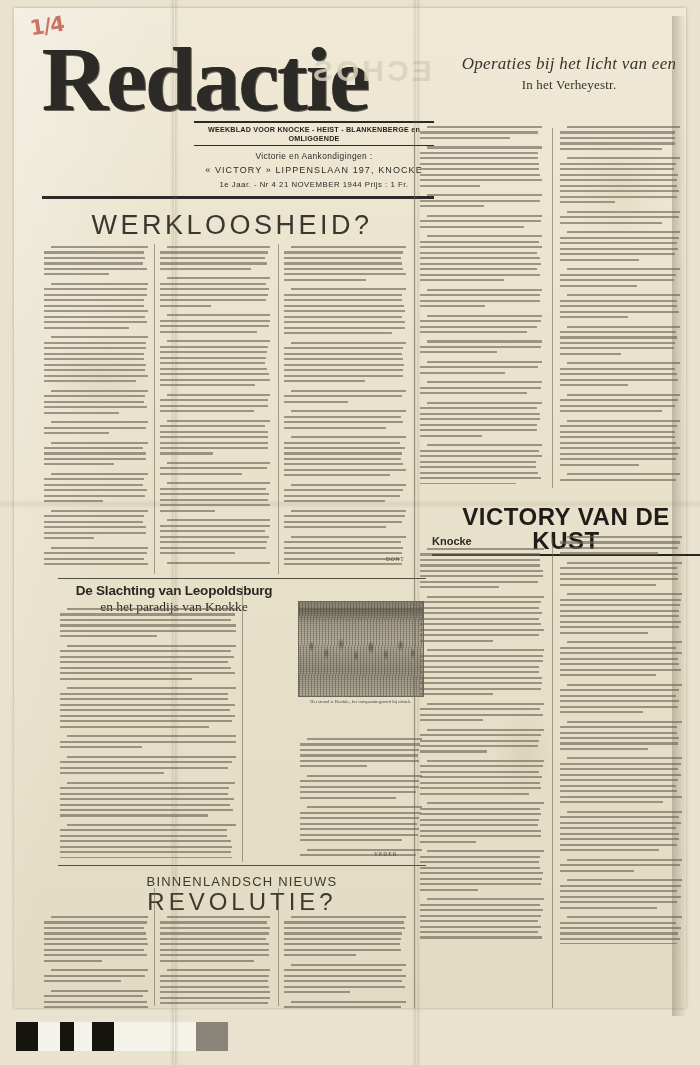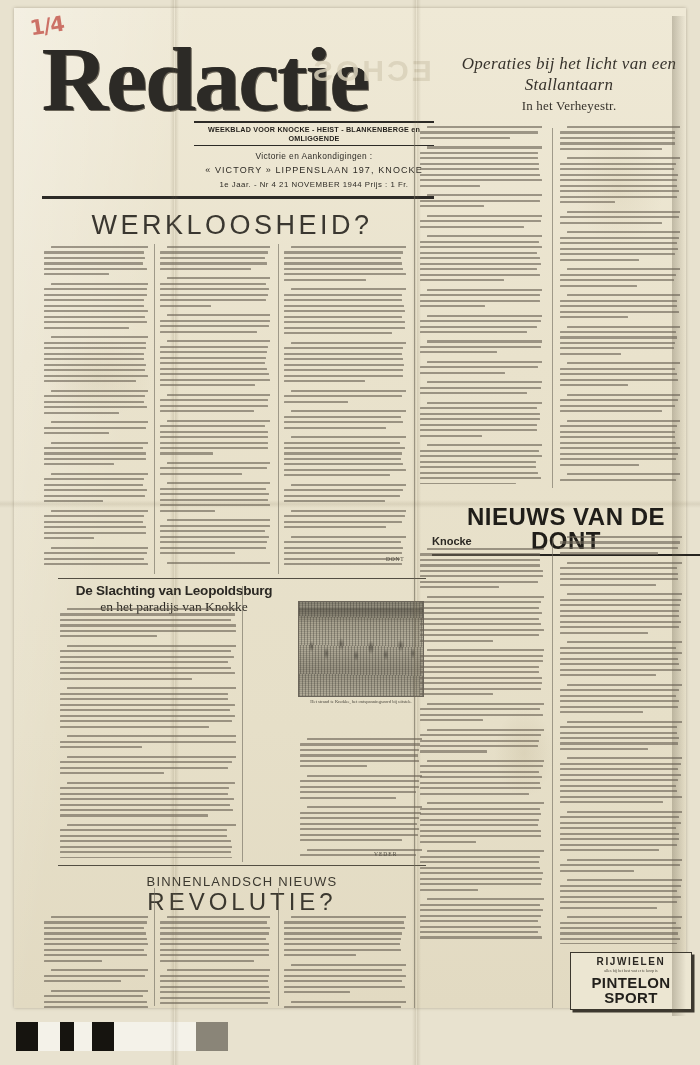--- a/index.html
+++ b/index.html
@@ -286,50 +286,43 @@
       <div class="mast-line l1">Victorie en Aankondigingen :</div>
       <div class="mast-line l2">« VICTORY »  LIPPENSLAAN 197,   KNOCKE</div>
       <div class="mast-line l3">1e Jaar. - Nr 4    21 NOVEMBER 1944    Prijs : 1 Fr.</div>
       <div id="mastrule"></div>
     </div>
 
     <div id="wh">WERKLOOSHEID?</div>
 
     <div id="opHead">
       <div class="ln1">Operaties bij het licht van een</div>
-      <div class="ln2">Stallantaarn</div>
       <div class="ln3">In het Verheyestr.</div>
     </div>
 
     <div id="kustBanner">
-      <div class="t">NIEUWS VAN DE DONT</div>
+      <div class="t">VICTORY VAN DE KUST</div>
     </div>
     <div class="sec-sub" style="position:absolute;left:418px;top:527px;">Knocke</div>
 
     <div id="leoBox">
       <div id="leoHead1">De Slachting van Leopoldsburg</div>
       <div id="leoHead2">en het paradijs van Knokke</div>
       <div id="photo">
         <div class="band"></div>
         <div class="figs"></div>
       </div>
       <div id="photoCap">Het strand te Knokke, het ontspanningsoord bij uitstek.</div>
     </div>
 
     <div id="binBanner">
       <div class="s1">BINNENLANDSCH NIEUWS</div>
       <div class="s2">REVOLUTIE?</div>
     </div>
 
-    <div id="adBox">
-      <div class="a1">RIJWIELEN</div>
-      <div class="a2">alles bij het best wat er te koop is</div>
-      <div class="a3">PINTELON SPORT</div>
-      <div class="a4">Edw. Verheyestr. 9b, Knocke</div>
-    </div>
 
     <div class="rule-v" style="left:140px;top:236px;height:330px;"></div>
     <div class="rule-v" style="left:264px;top:236px;height:330px;"></div>
     <div class="rule-v" style="left:400px;top:120px;height:880px;"></div>
     <div class="rule-v" style="left:538px;top:530px;height:470px;"></div>
     <div class="rule-v" style="left:538px;top:120px;height:360px;"></div>
     <div class="rule-v" style="left:140px;top:880px;height:118px;"></div>
     <div class="rule-v" style="left:264px;top:880px;height:118px;"></div>
     <div class="rule-v" style="left:228px;top:578px;height:276px;"></div>
 

